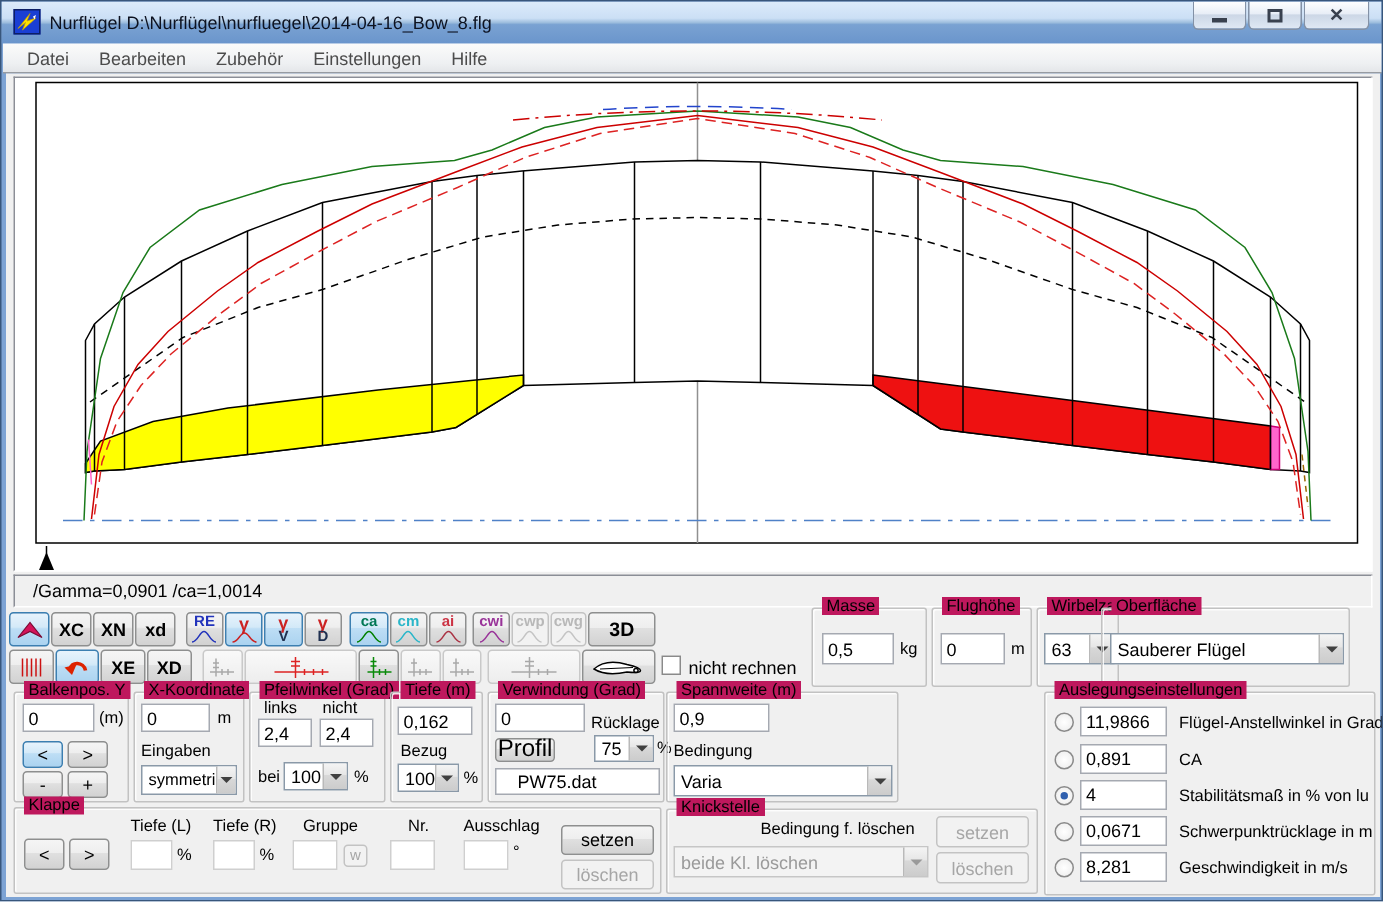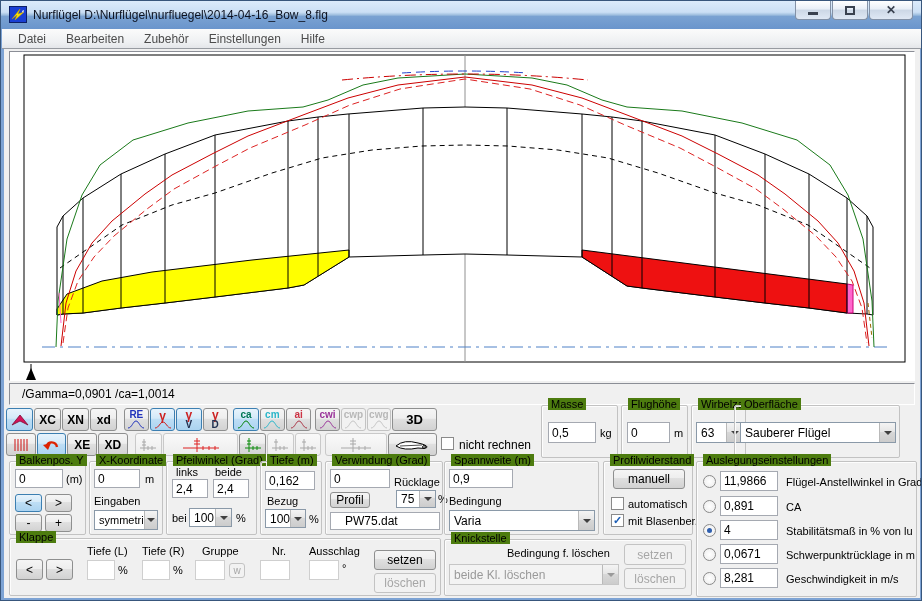--- a/index.html
+++ b/index.html
@@ -42,21 +42,21 @@
   .tb { border:1px solid #a5a9b1; background:#fff; font-family:"Liberation Sans",sans-serif; font-size:12px; padding:0 3px; color:#000; }
   .tb.dis { border-color:#cfcfcf; color:#9a9a9a; }
   .combo { position:absolute; background:#fff; border:1px solid #8a99a8; display:flex; align-items:center; font-size:12px; padding-left:4px; }
   .combo .arrow { margin-left:auto; align-self:stretch; width:16px; display:flex; align-items:center; justify-content:center;
     background:linear-gradient(180deg,#f4f4f4,#e6e6e6 45%,#d8d8d8 46%,#cccccc); border-left:1px solid #b9b9b9; }
   .combo .arrow::after { content:""; border:4px solid transparent; border-top:4px solid #404040; margin-top:4px; }
   .combo.dis { background:#f3f3f3; color:#9a9a9a; border-color:#c6c6c6; }
   .combo.dis .arrow::after { border-top-color:#9a9a9a; }
   
   .group { position:absolute; border:1px solid #c2c2c2; border-radius:2px; box-shadow:inset 1px 1px 0 rgba(255,255,255,.85); }
-  .glabel { position:absolute; top:-8px; left:6px; background:#4d7c0f; padding:0 3px; font-size:11px; color:#000; white-space:nowrap; }
+  .glabel { position:absolute; top:-8px; left:6px; background:#be185d; padding:0 3px; font-size:11px; color:#000; white-space:nowrap; }
   .glabel.dim, .dim { color:#9a9a9a; }
   .lbl { position:absolute; font-size:11px; color:#000; white-space:nowrap; }
   
   .cb { position:absolute; width:13px; height:13px; background:#fff; border:1px solid #8a8a8a; font-size:11px; line-height:11px; text-align:center; color:#1b5db5; font-weight:bold; }
   .radio { position:absolute; width:13px; height:13px; border-radius:50%; border:1px solid #8a8a8a; background:radial-gradient(#ffffff,#ebebeb); }
   .radio.sel::after { content:""; position:absolute; left:3px; top:3px; width:5px; height:5px; border-radius:50%; background:#2f5fae; }
   .sbtn { position:absolute; display:flex; align-items:center; justify-content:center; border:1px solid #8e8f8f; border-radius:3px;
     background:linear-gradient(180deg,#f5f5f5,#eeeeee 45%,#e0e0e0 46%,#d2d2d2); font-size:12px; }
   .sbtn.focusblue { background:linear-gradient(180deg,#e7f3fc,#d3e9f8 45%,#bedef5 46%,#abd3f0); border-color:#3c7fb1; }
   .sbtn.disabled { background:#f2f2f2; border-color:#c3c3c3; color:#a6a6a6; }
@@ -385,21 +385,21 @@
       <span class="lbl" style="left:4px;top:33px">Eingaben</span>
       <div class="combo" style="left:4px;top:48px;width:64px;height:20px">
         <span style="font-size:11px">symmetri</span>
           <span class="arrow"></span>
       </div>
     </div>
 
     <div class="group" style="left:162px;top:412px;width:91px;height:74px">
       <span class="glabel">Pfeilwinkel (Grad)</span>
       <span class="lbl" style="left:9px;top:4px">links</span>
-      <span class="lbl" style="left:48px;top:4px">beide</span>
+      <span class="lbl" style="left:48px;top:4px">nicht</span>
       <input class="tb" style="position: absolute; left: 5px; top: 17px; width: 36px; height: 19px;" value="2,4">
       <input class="tb" style="position: absolute; left: 46px; top: 17px; width: 36px; height: 19px;" value="2,4">
       <span class="lbl" style="left:5px;top:50px">bei</span>
       <div class="combo" style="left:22px;top:46px;width:43px;height:19px">
         <span>100</span>
           <span class="arrow"></span>
       </div>
       <span class="lbl" style="left:69px;top:50px">%</span>
     </div>
 
@@ -416,46 +416,36 @@
 
     <div class="group" style="left:321px;top:412px;width:118px;height:74px">
       <span class="glabel">Verwindung (Grad)</span>
       <input class="tb" style="position: absolute; left: 4px; top: 7px; width: 60px; height: 19px;" value="0">
       <span class="lbl" style="left:68px;top:14px">Rücklage</span>
       <div class="combo" style="left:70px;top:28px;width:40px;height:18px">
         <span>75</span>
           <span class="arrow"></span>
       </div>
       <span class="lbl" style="left:112px;top:31px">%</span>
-      <div class="sbtn" style="left:4px;top:30px;width:40px;height:16px;font-size:12px">
+      <div class="sbtn" style="left:4px;top:30px;width:40px;height:16px;font-size:16px">
           <span>Profil</span>
         </div>
       <input class="tb" style="position: absolute; left: 4px; top: 50px; width: 110px; height: 18px; padding-left: 14px;" value="PW75.dat">
     </div>
 
     <div class="group" style="left:440px;top:412px;width:155px;height:74px">
       <span class="glabel">Spannweite (m)</span>
       <input class="tb" style="position: absolute; left: 4px; top: 7px; width: 64px; height: 19px;" value="0,9">
       <span class="lbl" style="left:4px;top:33px">Bedingung</span>
       <div class="combo" style="left:4px;top:48px;width:146px;height:21px">
         <span>Varia</span>
           <span class="arrow"></span>
       </div>
     </div>
 
-    <div class="group" style="left:599px;top:412px;width:90px;height:74px">
-      <span class="glabel">Profilwiderstand</span>
-      <div class="sbtn" style="left:9px;top:7px;width:72px;height:20px">
-          <span>manuell</span>
-        </div>
-      <span class="cb" style="left:7px;top:35px"></span>
-      <span class="lbl" style="left:24px;top:36px">automatisch</span>
-      <span class="cb" style="left:7px;top:52px">✓</span>
-      <span class="lbl" style="left:24px;top:53px">mit Blasenber.</span>
-    </div>
 
     <div class="group" style="left:692px;top:412px;width:221px;height:136px">
       <span class="glabel">Auslegungseinstellungen</span>
       <span class="radio" style="left:6px;top:13px"></span>
       <input class="tb" style="position: absolute; left: 23px; top: 9px; width: 58px; height: 20px;" value="11,9866">
       <span class="lbl" style="left:89px;top:14px">Flügel-Anstellwinkel in Grad</span>
       <span class="radio" style="left:6px;top:38px"></span>
       <input class="tb" style="position: absolute; left: 23px; top: 34px; width: 58px; height: 20px;" value="0,891">
       <span class="lbl" style="left:89px;top:39px">CA</span>
       <span class="radio sel" style="left:6px;top:62px"></span>

